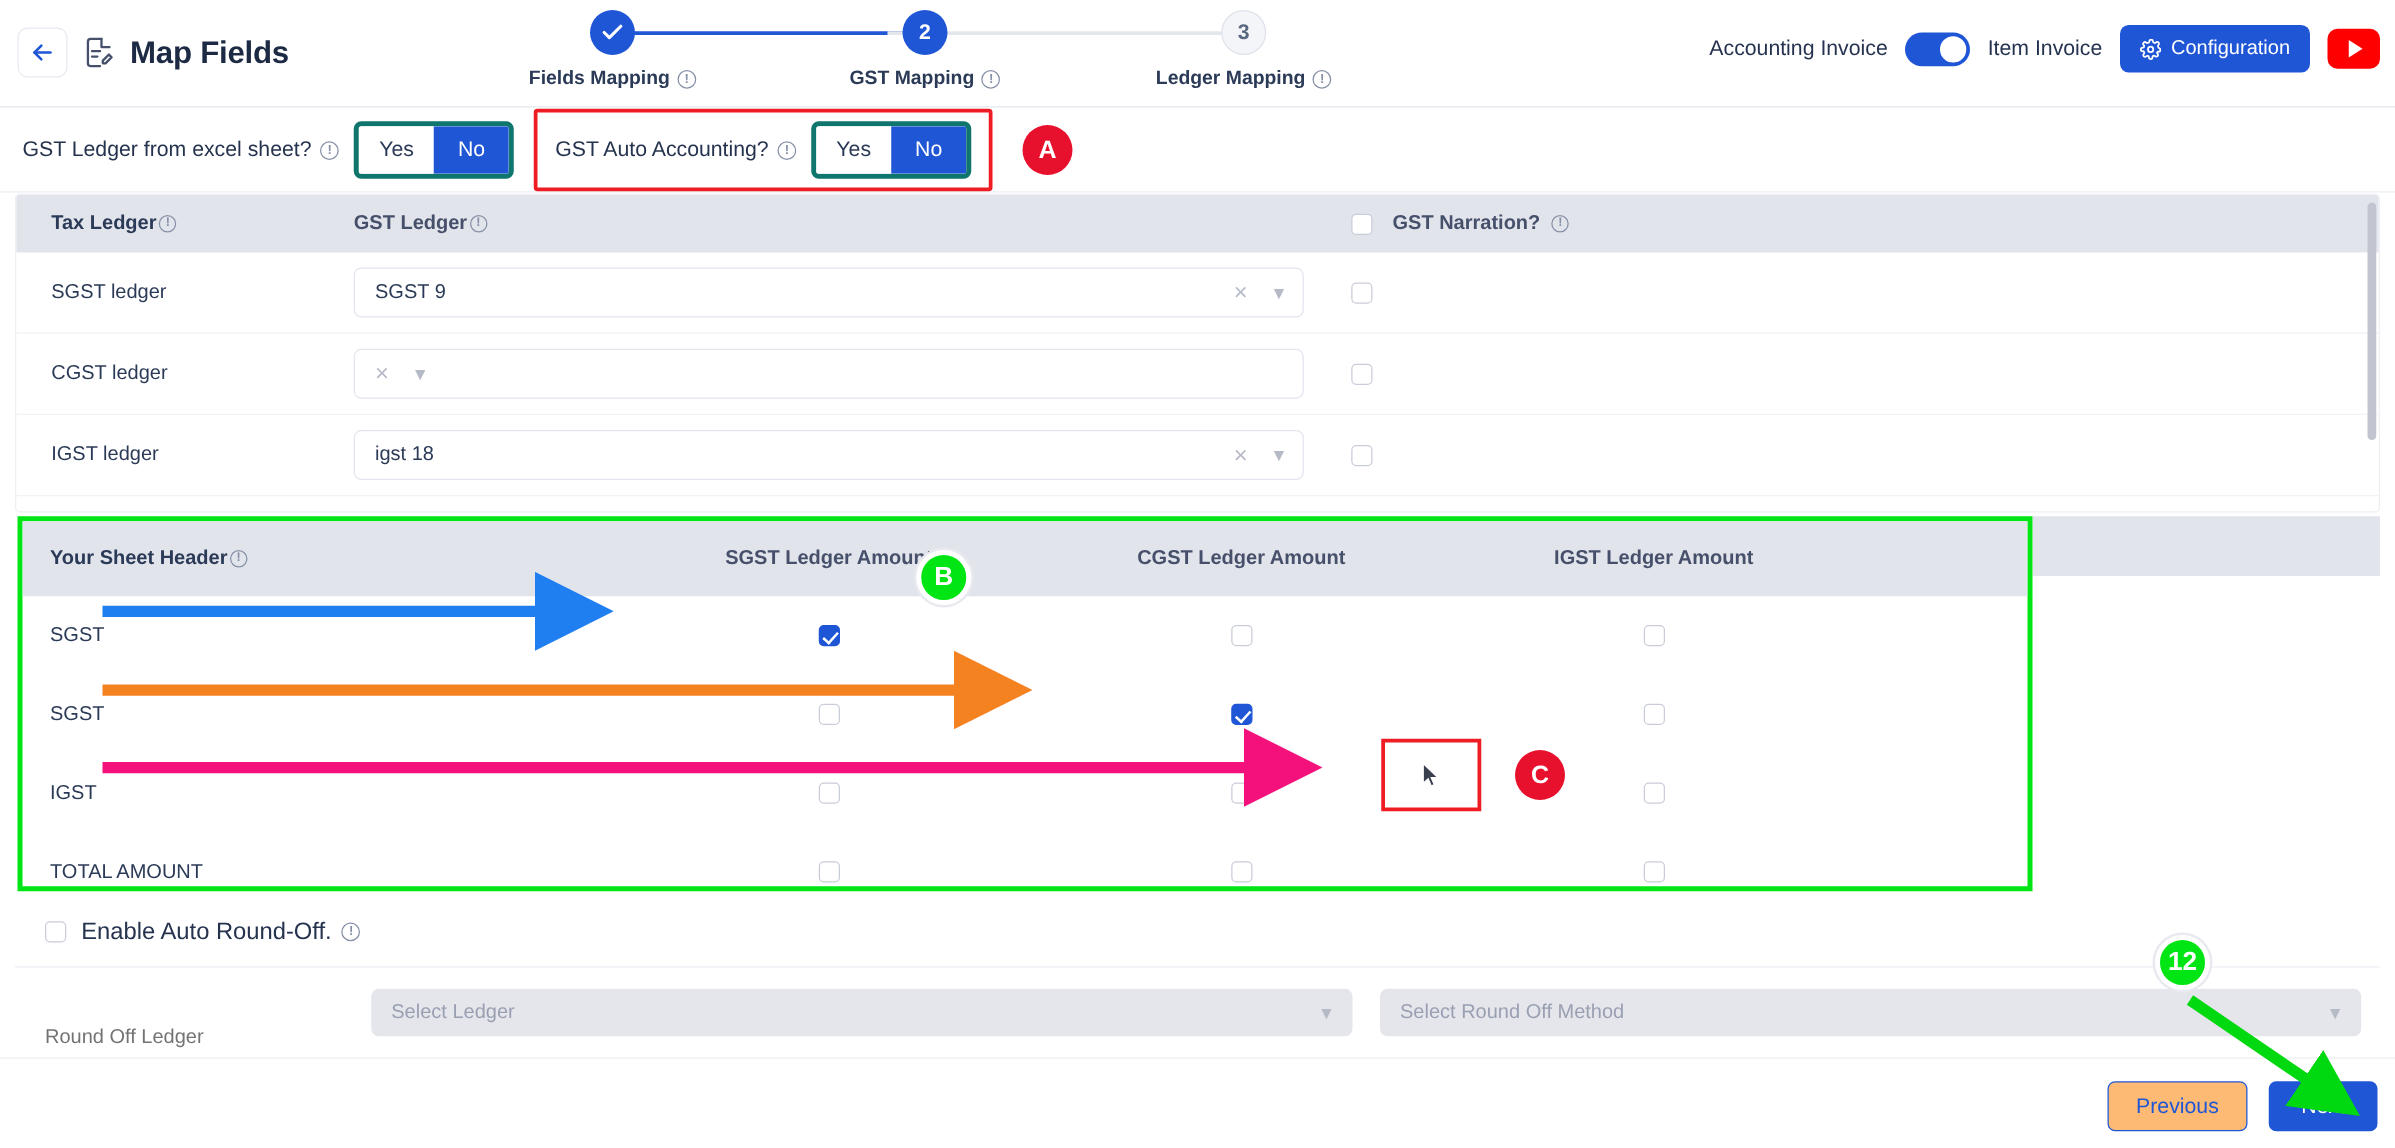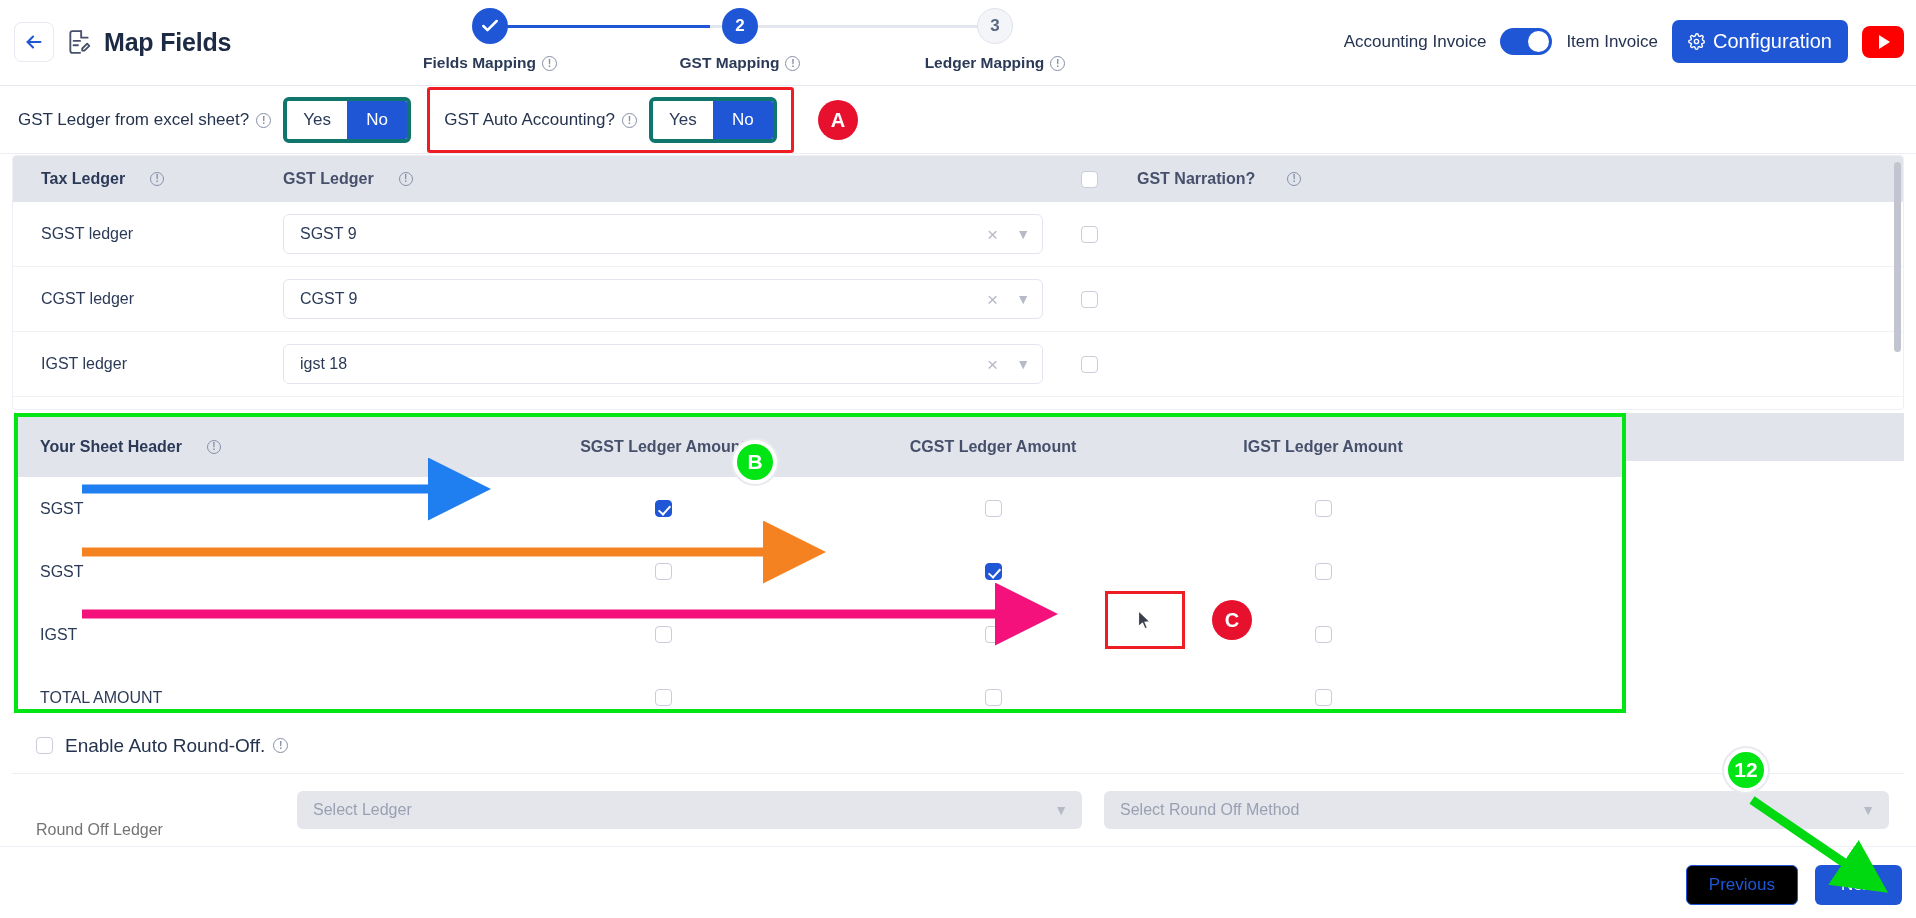--- a/index.html
+++ b/index.html
@@ -59,21 +59,21 @@
     width: 52px; height: 27px; border-radius: 14px; background: #1f56d6;
     position: relative; cursor: pointer; flex: none;
   }
   .switch .knob {
     position: absolute; top: 3px; right: 3px; width: 21px; height: 21px;
     border-radius: 50%; background: #fff;
   }
   .config-btn {
     display: flex; align-items: center; gap: 8px;
     background: #1f56d6; color: #fff; border-radius: 7px;
-    padding: 10px 16px; font-size: 20px; cursor: pointer; border: none;
+    padding: 10px 16px; font-size: 16px; cursor: pointer; border: none;
     font-family: "Liberation Sans", sans-serif;
   }
   .config-btn svg { width: 17px; height: 17px; }
   .yt-btn {
     width: 42px; height: 32px; background: #ff0000; border-radius: 8px;
     display: flex; align-items: center; justify-content: center; cursor: pointer;
   }
   .yt-btn .tri { width: 0; height: 0; border-left: 11px solid #fff; border-top: 7px solid transparent; border-bottom: 7px solid transparent; margin-left: 3px; }
 
   
@@ -100,21 +100,21 @@
     width: 40px; height: 40px; border-radius: 50%;
     display: flex; align-items: center; justify-content: center;
     font-size: 20px; font-weight: 700; color: #fff; flex: none;
   }
   .badge.red { background: #e8112d; }
   .badge.green { background: #00e513; border: 4px solid #fff; box-shadow: 0 0 0 2px #e9eaef; width: 44px; height: 44px; font-size: 21px; }
 
   
   .panel1 { position: absolute; top: 155px; left: 12px; width: 1892px; height: 255px; background: #fff; border: 1px solid #edeff4; border-radius: 4px; overflow: hidden; }
   .thead { height: 46px; background: #e2e4ec; display: flex; align-items: center; }
-  .th { font-size: 16px; font-weight: 700; color: #46506b; display: flex; align-items: center; gap: 25px; }
+  .th { font-size: 16px; font-weight: 700; color: #46506b; display: flex; align-items: center; gap: 2px; }
   .row1 { height: 65px; display: flex; align-items: center; border-bottom: 1px solid #f1f2f6; }
   .c-tax { width: 270px; padding-left: 28px; font-size: 16px; color: #2b3a57; flex: none; }
   .c-gst { width: 790px; flex: none; }
   .c-narr { width: 260px; flex: none; display: flex; align-items: center; padding-left: 8px; }
   .sel-box {
     height: 40px; border: 1px solid #e3e5ee; border-radius: 6px; background: #fff;
     display: flex; align-items: center; padding: 0 12px 0 16px; font-size: 16px; color: #2b3a57;
     cursor: pointer; width: 760px;
   }
   .sel-box .val { flex: 1; }
@@ -160,21 +160,21 @@
   .ro-name { width: 285px; padding-left: 24px; font-size: 16px; color: #737373; flex: none; margin-top: 40px; }
   .sel-disabled {
     height: 38px; background: #e4e6ec; border-radius: 6px; display: flex; align-items: center;
     padding: 0 14px 0 16px; font-size: 16px; color: #9aa0b2; cursor: not-allowed;
   }
 
   
   .footer { position: absolute; left: 0; bottom: 0; width: 1916px; height: 72px; background: #fff; border-top: 1px solid #eceef4; }
   .btn-prev {
     position: absolute; right: 118px; top: 18px; padding: 9px 22px; font-size: 17px;
-    border: 1px solid #1f56d6; color: #1f56d6; background: #000000; border-radius: 6px; cursor: pointer;
+    border: 1px solid #1f56d6; color: #1f56d6; background: #fdba74; border-radius: 6px; cursor: pointer;
     font-family: "Liberation Sans", sans-serif;
   }
   .btn-next {
     position: absolute; right: 14px; top: 18px; padding: 10px 26px; font-size: 17px;
     border: none; color: #fff; background: #1f56d6; border-radius: 6px; cursor: pointer;
     font-family: "Liberation Sans", sans-serif;
   }
 
   
   .overlay { position: absolute; inset: 0; pointer-events: none; }
@@ -309,21 +309,20 @@
       </div>
       <div class="c-narr">
         <span class="cbox"></span>
       </div>
     </div>
 
     <div class="row1">
       <div class="c-tax">CGST ledger</div>
       <div class="c-gst">
         <div class="sel-box">
-          <span class="val">CGST 9</span>
           <span class="xmark">×</span>
           <span class="chev">▼</span>
         </div>
       </div>
       <div class="c-narr">
         <span class="cbox"></span>
       </div>
     </div>
 
     <div class="row1">

